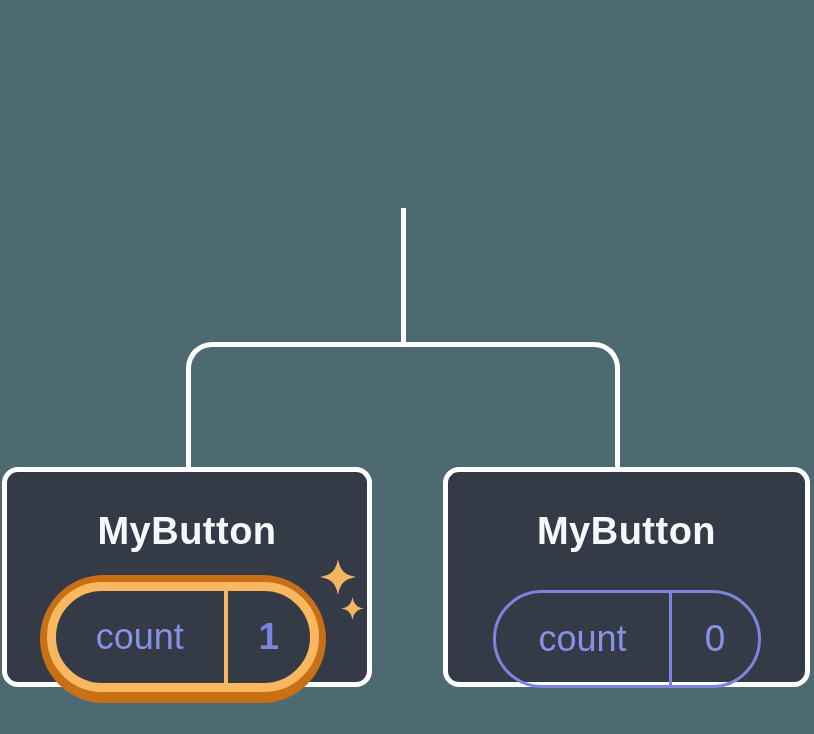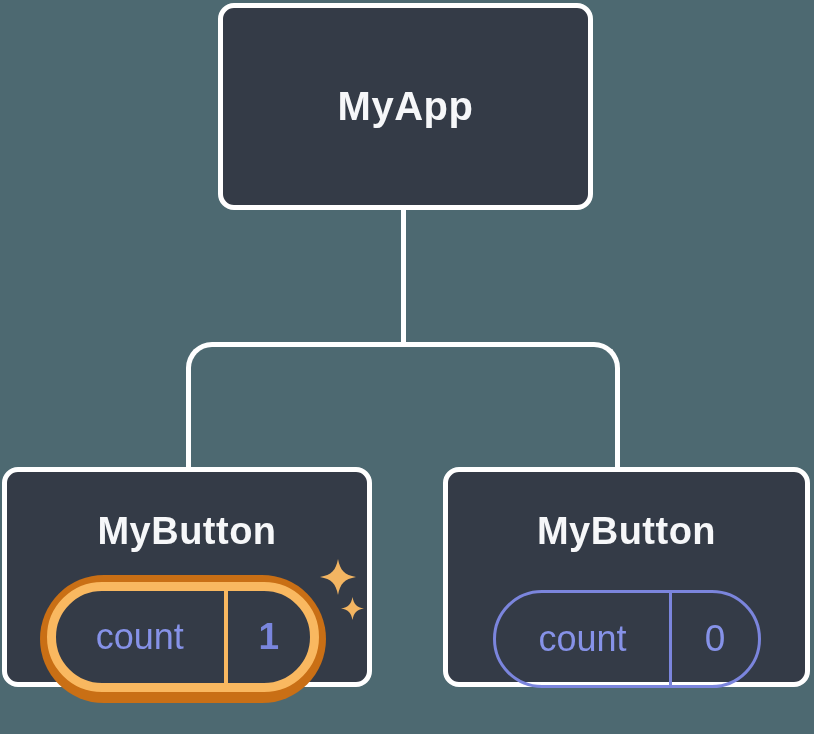--- a/index.html
+++ b/index.html
@@ -126,23 +126,20 @@
   .sparkle-large { left: 313px; top: 87px;  width: 36px; height: 36px; }
   .sparkle-small { left: 334px; top: 125px; width: 23px; height: 23px; }
   .sparkle svg { display: block; width: 100%; height: 100%; }
   .sparkle path { fill: var(--sparkle, #f3b562); }
 </style>
 </head>
 <body>
 
 <div class="canvas">
 
-  <div class="node node-root">
-    <div class="root-title">MyApp</div>
-  </div>
 
   <div class="stem"></div>
   <div class="bracket"></div>
 
   <div class="node node-child node-child-left">
     <div class="child-title">MyButton</div>
     <div class="pill-hl-outer">
       <div class="pill-hl-inner">
         <div class="state-name">count</div>
         <div class="state-divider"></div>

